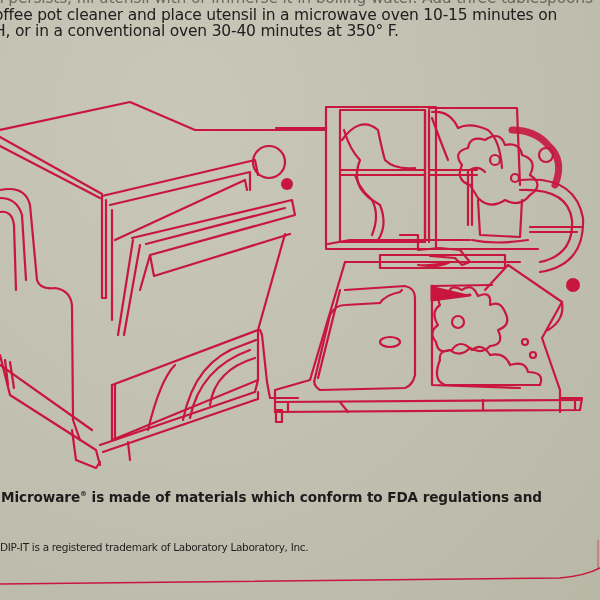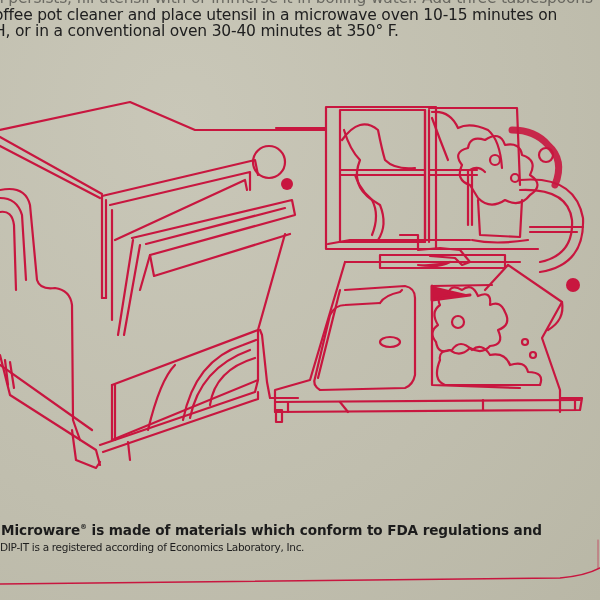--- a/index.html
+++ b/index.html
@@ -22,21 +22,21 @@
     color: #202020;
   }
   .top-text div { white-space: nowrap; }
   .art { position: absolute; left: 0; top: 0; width: 600px; height: 600px; }
   .bottom-text {
     position: absolute; left: 1px; top: 485px; width: 600px;
     font-family: "DejaVu Sans", sans-serif; font-weight: bold;
     font-size: 13.6px; line-height: 18px; color: #1c1c1c;
     letter-spacing: -0.1px;
   }
-  .bottom-text div { white-space: nowrap; margin-top: 33px; }
+  .bottom-text div { white-space: nowrap; }
   .bottom-text sup { font-size: 7px; vertical-align: 6px; }
   .trademark {
     position: absolute; left: 0px; top: 541px;
     font-family: "DejaVu Sans", sans-serif;
     font-size: 10.5px; color: #1e1e1e; white-space: nowrap; letter-spacing: -0.3px;
   }
 </style>
 </head>
 <body>
 
@@ -171,13 +171,13 @@
   </g>
 
   <path d="M0 584 L560 578 Q585 576 600 568" stroke-width="1.5"></path>
   <path d="M598 540 L598 568" stroke-width="1" opacity="0.6"></path>
 </svg>
 
 <div class="bottom-text">
   <div><span>Microware</span><sup>®</sup><span> is made of materials which conform to FDA regulations and</span></div>
 </div>
 
-<div class="trademark">DIP-IT is a registered according of Economics Laboratory, Inc.</div>
+<div class="trademark">DIP-IT is a registered trademark of Laboratory Laboratory, Inc.</div>
 
 </body></html>

